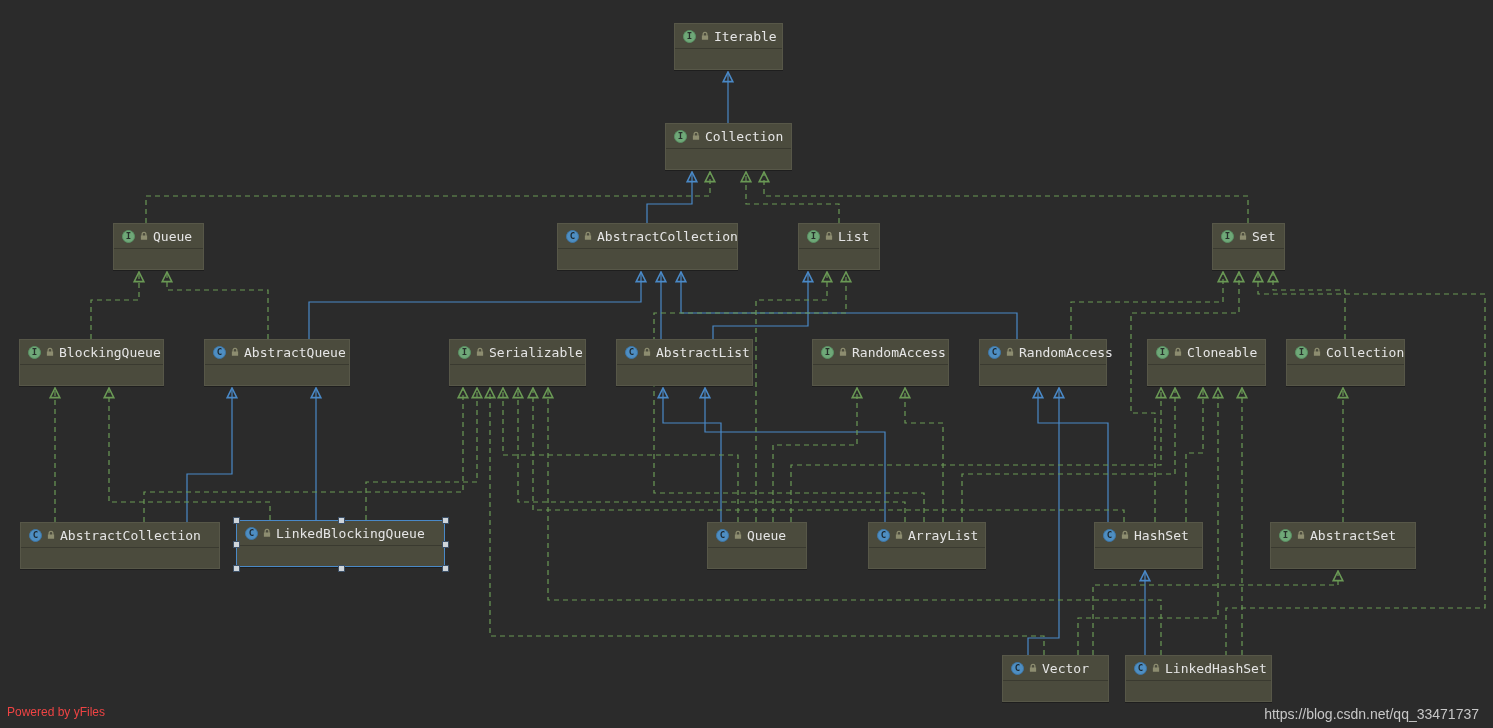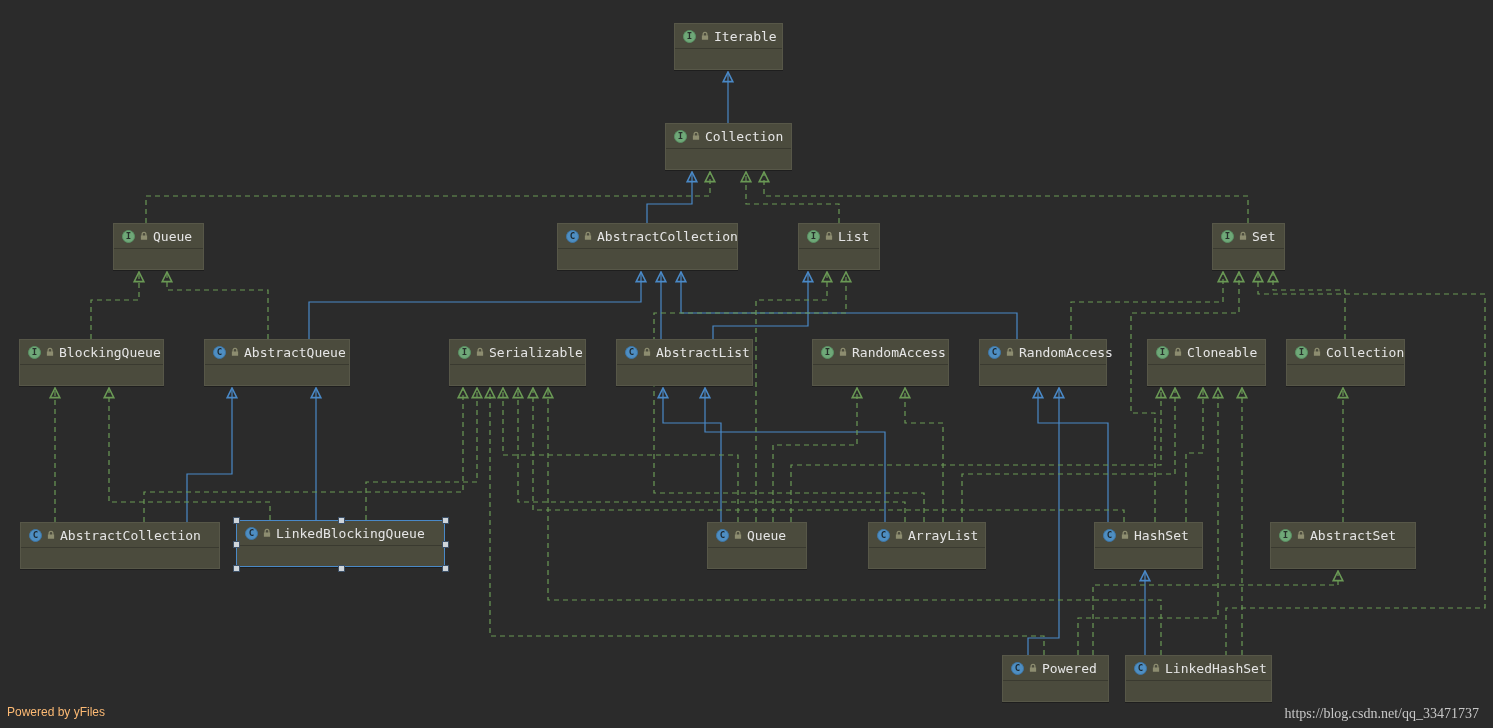--- a/index.html
+++ b/index.html
@@ -80,29 +80,29 @@
     color:#8d8d70;
   }
   .lock-icon svg { width:10px; height:10px; display:block; }
   .node .name {
     color:#e5e5e5;
     white-space: nowrap;
   }
   .footer-left {
     position:absolute;
     left:7px; bottom:9px;
-    color:#fdba74;
+    color:#ef4444;
     font-family: sans-serif;
     font-size:12px;
   }
   .footer-right {
     position:absolute;
     right:14px; bottom:6px;
     color:#c7c7c7;
-    font-family: Liberation Serif, serif;
+    font-family: Liberation Sans, sans-serif;
     font-size:14px;
   }
 </style>
 </head>
 <body>
 
 <div class="diagram-stage">
   <svg class="edges" width="1493" height="728">
     <defs>
       <marker id="arrow-solid" markerWidth="10" markerHeight="10" refX="9" refY="5" orient="auto">
@@ -429,21 +429,21 @@
         <div class="body"></div>
       </div>
       <div class="node" style="left: 1002px; top: 655px; width: 107px;">
         <div class="title-row">
           <span class="badge badge-C">C</span>
           <span class="lock-icon">
             <svg viewBox="0 0 16 16">
               <path fill="currentColor" d="M4 7V5a4 4 0 0 1 8 0v2h1v7H3V7h1zm2 0h4V5a2 2 0 0 0-4 0v2z"></path>
             </svg>
           </span>
-          <span class="name">Powered</span>
+          <span class="name">Vector</span>
         </div>
         <div class="sep"></div>
         <div class="body"></div>
       </div>
       <div class="node" style="left: 1125px; top: 655px; width: 147px;">
         <div class="title-row">
           <span class="badge badge-C">C</span>
           <span class="lock-icon">
             <svg viewBox="0 0 16 16">
               <path fill="currentColor" d="M4 7V5a4 4 0 0 1 8 0v2h1v7H3V7h1zm2 0h4V5a2 2 0 0 0-4 0v2z"></path>

